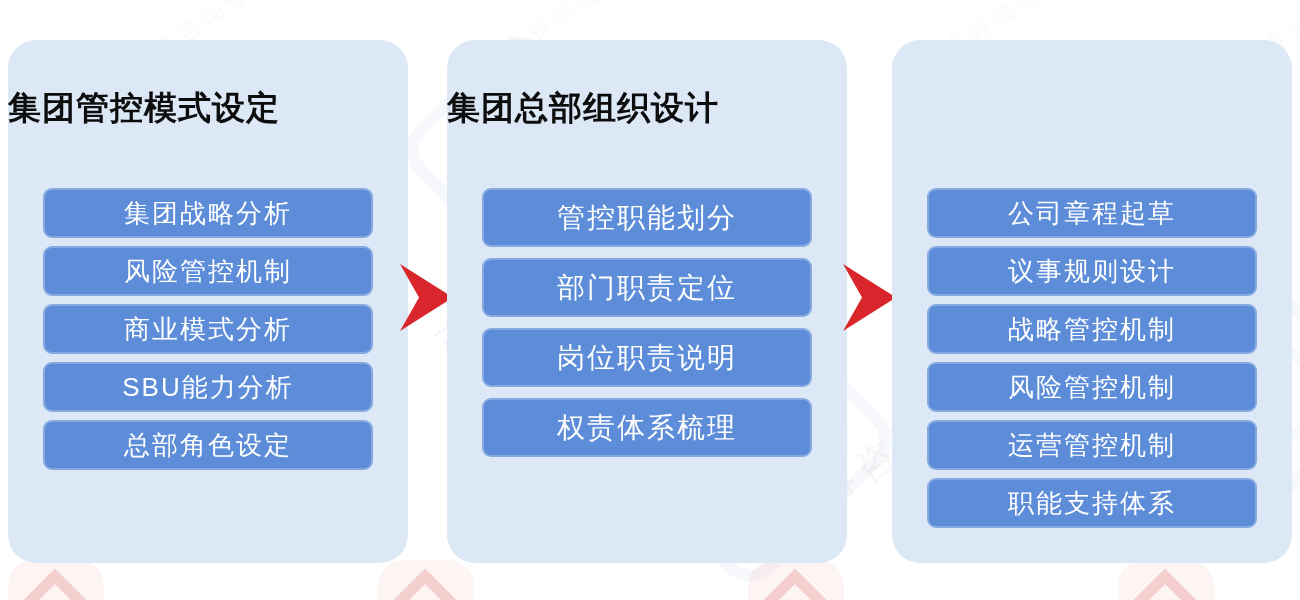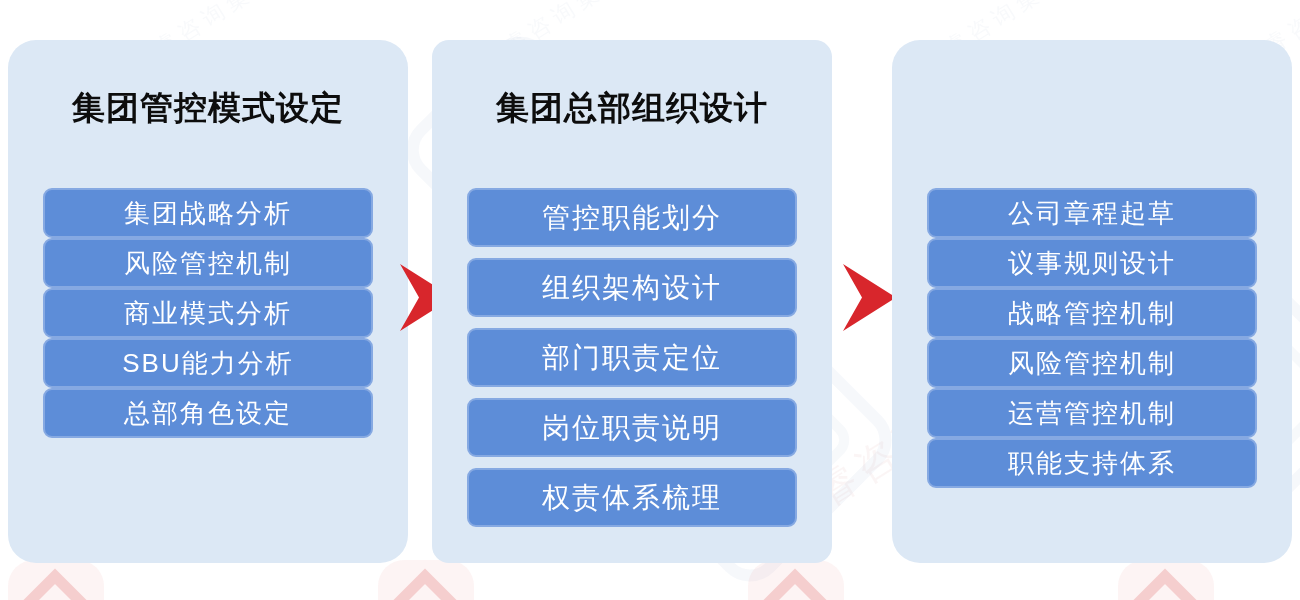--- a/index.html
+++ b/index.html
@@ -66,32 +66,31 @@
   .panel{
     position:absolute;
     top:40px;
     width:400px;height:523px;
     background:var(--panel-bg);
     border-radius:28px;
   }
   .panel-title{
     position:absolute;
     top:46px;left:0;right:0;
-    text-align:center;
     font-size:33px;
     font-weight:700;
     letter-spacing:1px;
     color:var(--title-text);
   }
   .items{
     position:absolute;
     top:148px;left:50%;
     transform:translateX(-50%);
     width:330px;
-    display:flex;flex-direction:column;
+    display:flex;flex-direction:column;gap:8px;
   }
   .item{
     height:50px;
     border-radius:9px;
     background:var(--item-bg);
     border:2px solid var(--item-border);
     display:flex;align-items:center;justify-content:center;
     color:var(--item-text);
     font-size:26px;
     letter-spacing:2px;
@@ -167,28 +166,25 @@
         <div class="item">
           <span>总部角色设定</span>
         </div>
       </div>
   </div>
 
   <svg class="chevron" style="left:400px;" viewBox="0 0 53 67" aria-hidden="true">
     <polygon points="0,0 53,33.5 0,67 19,33.5"></polygon>
   </svg>
 
-  <div class="panel panel--tall-items" style="left:432px;border-radius:17px;">
+  <div class="panel panel--tall-items" style="left:447px;">
     <div class="panel-title">集团总部组织设计</div>
     <div class="items">
         <div class="item">
           <span>管控职能划分</span>
-        </div>
-        <div class="item">
-          <span>组织架构设计</span>
         </div>
         <div class="item">
           <span>部门职责定位</span>
         </div>
         <div class="item">
           <span>岗位职责说明</span>
         </div>
         <div class="item">
           <span>权责体系梳理</span>
         </div>

